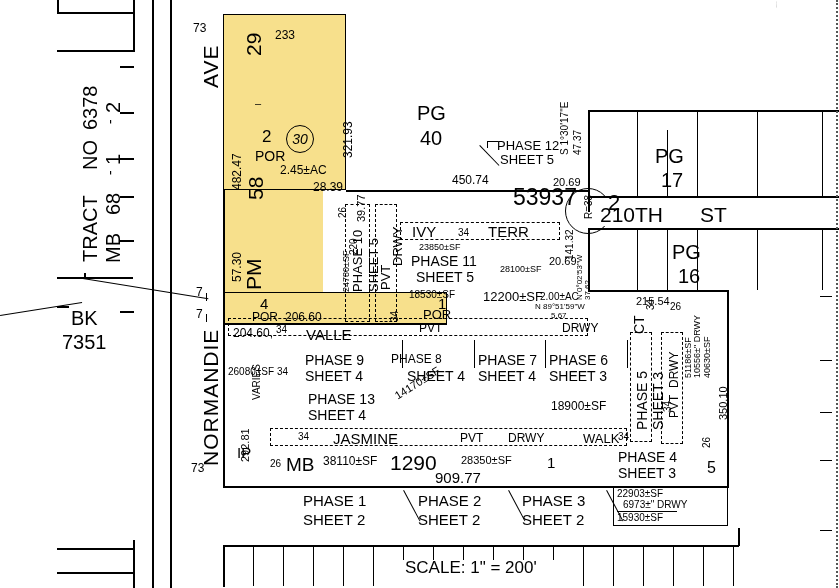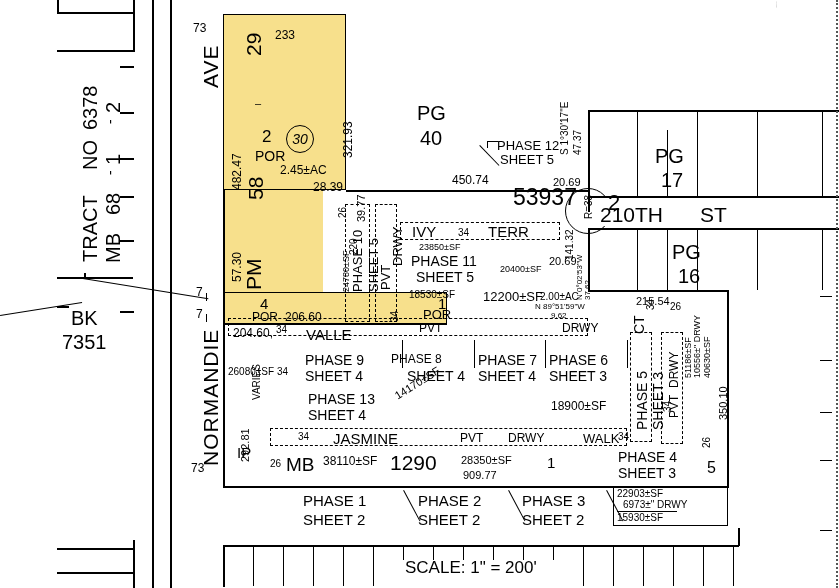--- a/index.html
+++ b/index.html
@@ -164,42 +164,42 @@
   <div class="ln" style="left:480px;top:145px;width:28px;height:1.2px;transform-origin:0 0;transform:rotate(46deg);"></div>
 
   <div class="dbx" style="left:400px;top:222px;width:160px;height:18px;border-width:1.3px;"></div>
   <div class="lbl" style="left:412px;top:224px;font-size:15px;">IVY</div>
   <div class="lbl" style="left:488px;top:224px;font-size:15px;">TERR</div>
   <div class="lbl" style="left:458px;top:228px;font-size:10px;">34</div>
 
   <div class="lbl" style="left:419px;top:243px;font-size:9px;">23850±SF</div>
   <div class="lbl" style="left:411px;top:254px;font-size:14px;">PHASE 11</div>
   <div class="lbl" style="left:416px;top:270px;font-size:14px;">SHEET 5</div>
-  <div class="lbl" style="left:500px;top:265px;font-size:9px;">20400±SF</div>
+  <div class="lbl" style="left:500px;top:265px;font-size:9px;">28100±SF</div>
 
   <div class="vlbl" style="left:351px;top:292px;font-size:13px;">PHASE 10</div>
   <div class="vlbl" style="left:367px;top:292px;font-size:13px;">SHEET 5</div>
   <div class="vlbl" style="left:342px;top:292px;font-size:9px;">24780±SF</div>
   <div class="vlbl" style="left:349px;top:255px;font-size:10px;">220</div>
   <div class="vlbl" style="left:338px;top:218px;font-size:10px;">26</div>
   <div class="vlbl" style="left:356px;top:222px;font-size:11px;">39.77</div>
   <div class="dbx" style="left:345px;top:204px;width:25px;height:118px;border-width:1.2px;"></div>
 
   <div class="dbx" style="left:375px;top:204px;width:22px;height:118px;border-width:1.2px;"></div>
   <div class="vlbl" style="left:391px;top:266px;font-size:13px;">DRWY</div>
   <div class="vlbl" style="left:379px;top:290px;font-size:13px;">PVT</div>
   <div class="vlbl" style="left:390px;top:322px;font-size:10px;">34</div>
 
   <div class="lbl" style="left:409px;top:290px;font-size:10px;">18530±SF</div>
   <div class="lbl" style="left:438px;top:296px;font-size:15px;">1</div>
   <div class="lbl" style="left:423px;top:308px;font-size:13px;">POR</div>
   <div class="lbl" style="left:483px;top:290px;font-size:13px;">12200±SF</div>
   <div class="lbl" style="left:540px;top:292px;font-size:10px;">2.00±AC</div>
   <div class="lbl" style="left:535px;top:303px;font-size:8px;">N 89°51'59"W</div>
-  <div class="lbl" style="left:551px;top:312px;font-size:8px;">9.62</div>
+  <div class="lbl" style="left:551px;top:312px;font-size:8px;">5.67</div>
   <div class="vlbl" style="left:576px;top:300px;font-size:8px;">N 0°02'53"W</div>
   <div class="vlbl" style="left:584px;top:300px;font-size:8px;">37.62</div>
 
   <div class="dbx" style="left:228px;top:318px;width:360px;height:18px;border-width:1.3px;"></div>
   <div class="lbl" style="left:306px;top:321px;font-size:15px;margin-top:6px;">VALLE</div>
   <div class="lbl" style="left:419px;top:322px;font-size:12px;">PVT</div>
   <div class="lbl" style="left:562px;top:322px;font-size:12px;">DRWY</div>
   <div class="lbl" style="left:276px;top:325px;font-size:10px;">34</div>
 
   <div class="lbl" style="left:305px;top:353px;font-size:14px;">PHASE 9</div>
@@ -252,21 +252,21 @@
   <div class="lbl" style="left:583px;top:432px;font-size:13px;">WALK</div>
   <div class="lbl" style="left:298px;top:432px;font-size:10px;">34</div>
   <div class="lbl" style="left:618px;top:432px;font-size:10px;">34</div>
 
   <div class="lbl" style="left:237px;top:445px;font-size:15px;">IP</div>
   <div class="lbl" style="left:270px;top:459px;font-size:10px;">26</div>
   <div class="lbl" style="left:286px;top:455px;font-size:19px;">MB</div>
   <div class="lbl" style="left:323px;top:455px;font-size:12px;">38110±SF</div>
   <div class="lbl" style="left:390px;top:452px;font-size:21px;">1290</div>
   <div class="lbl" style="left:461px;top:455px;font-size:11px;">28350±SF</div>
-  <div class="lbl" style="left:435px;top:470px;font-size:11px;margin-left:28px;">909.77</div>
+  <div class="lbl" style="left:435px;top:470px;font-size:15px;">909.77</div>
   <div class="lbl" style="left:547px;top:455px;font-size:15px;">1</div>
 
   <div class="lbl" style="left:618px;top:450px;font-size:14px;">PHASE 4</div>
   <div class="lbl" style="left:618px;top:466px;font-size:14px;">SHEET 3</div>
   <div class="lbl" style="left:707px;top:460px;font-size:16px;">5</div>
 
   <div class="bx" style="left:613px;top:488px;width:115px;height:38px;border-width:1.3px;border-top:0;"></div>
   <div class="lbl" style="left:617px;top:489px;font-size:10px;">22903±SF</div>
   <div class="lbl" style="left:623px;top:500px;font-size:10px;">6973±" DRWY</div>
   <div class="ln" style="left:617px;top:511px;width:60px;height:1.1px;"></div>

